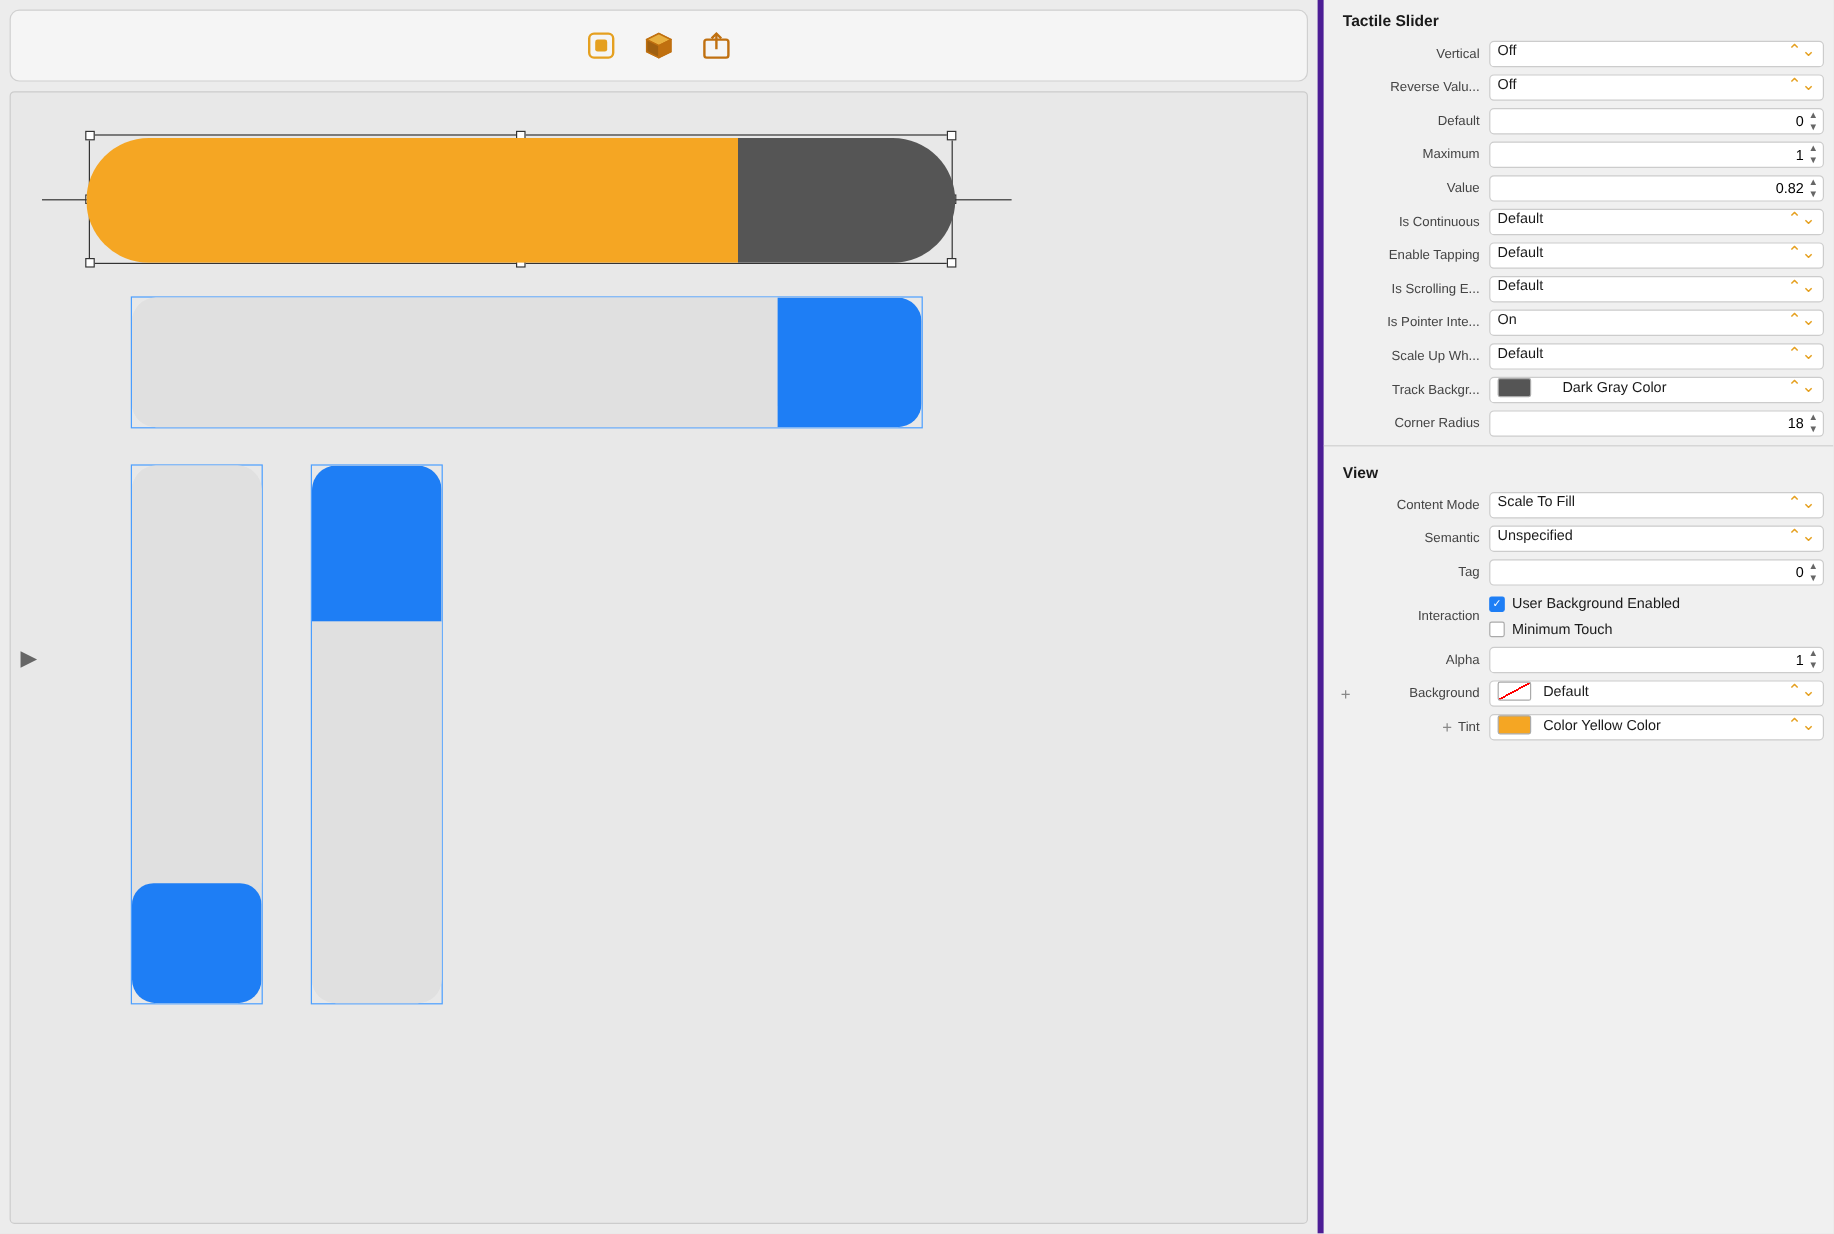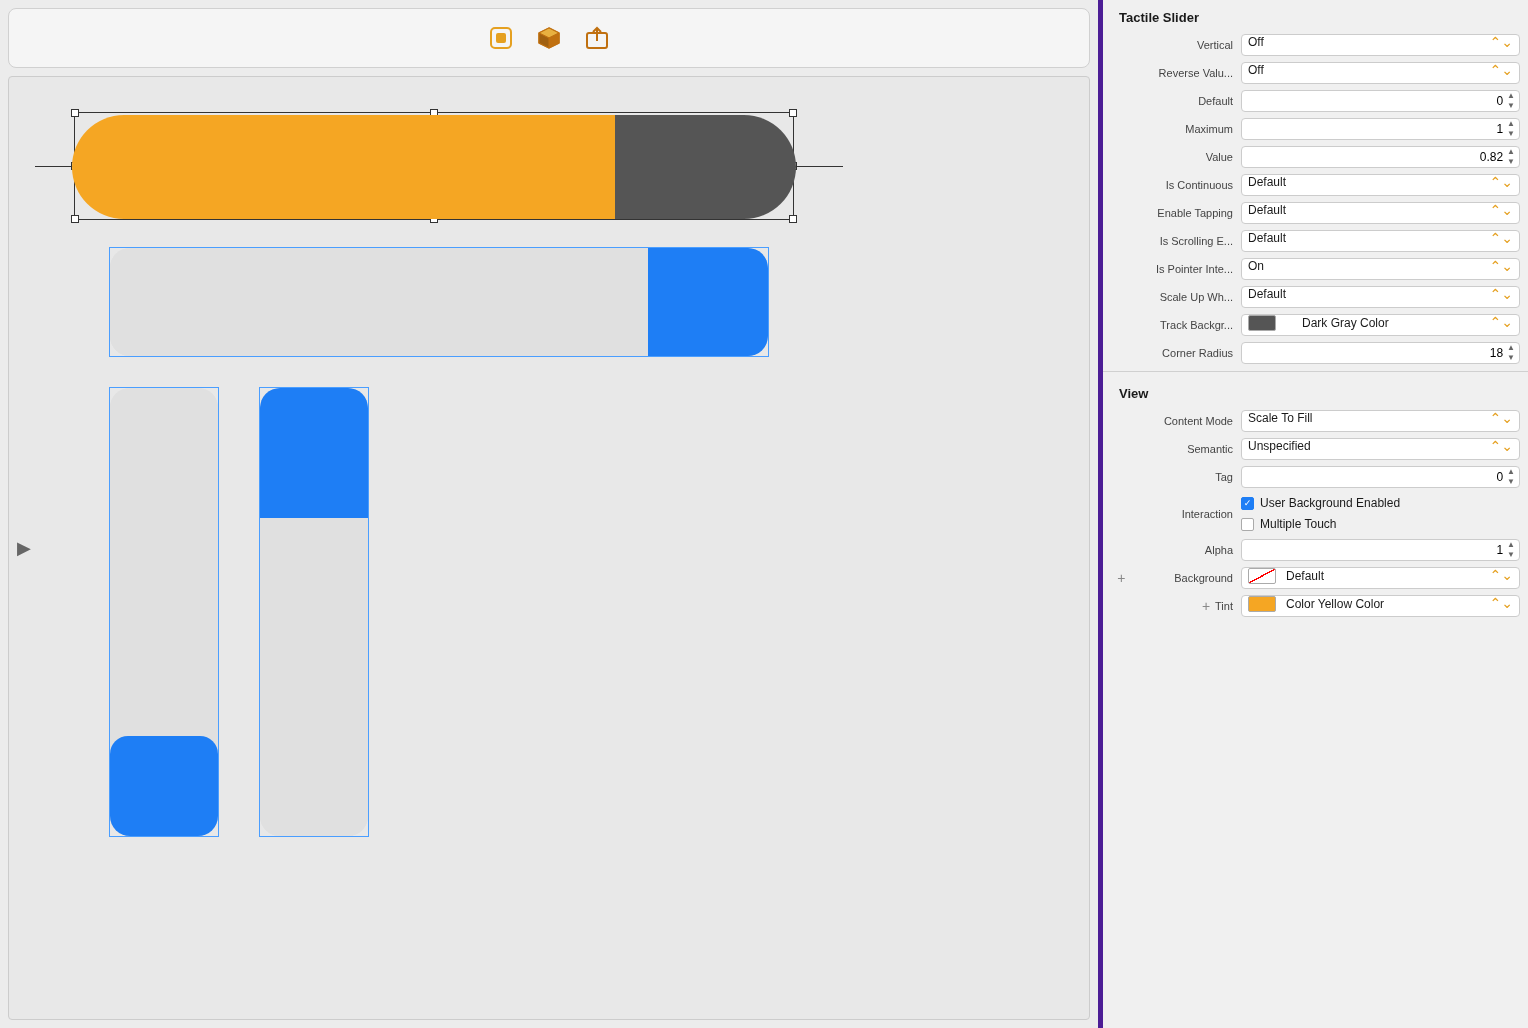--- a/index.html
+++ b/index.html
@@ -598,21 +598,21 @@
   <div class="property-row">
     <div class="property-label">Interaction</div>
     <div class="property-control">
       <div style="display:flex;flex-direction:column;gap:3px;">
         <div class="checkbox-row">
           <div class="checkbox" style="background:#1e7ef5;border-color:#1e7ef5;color:white;">✓</div>
           <span>User Background Enabled</span>
         </div>
         <div class="checkbox-row">
           <div class="checkbox"></div>
-          <span>Multiple Touch</span>
+          <span>Minimum Touch</span>
         </div>
       </div>
     </div>
   </div>
 
   <div class="property-row">
     <div class="property-label">Alpha</div>
     <div class="property-control">
       <div class="number-control">
         <span class="number-value">1</span>

